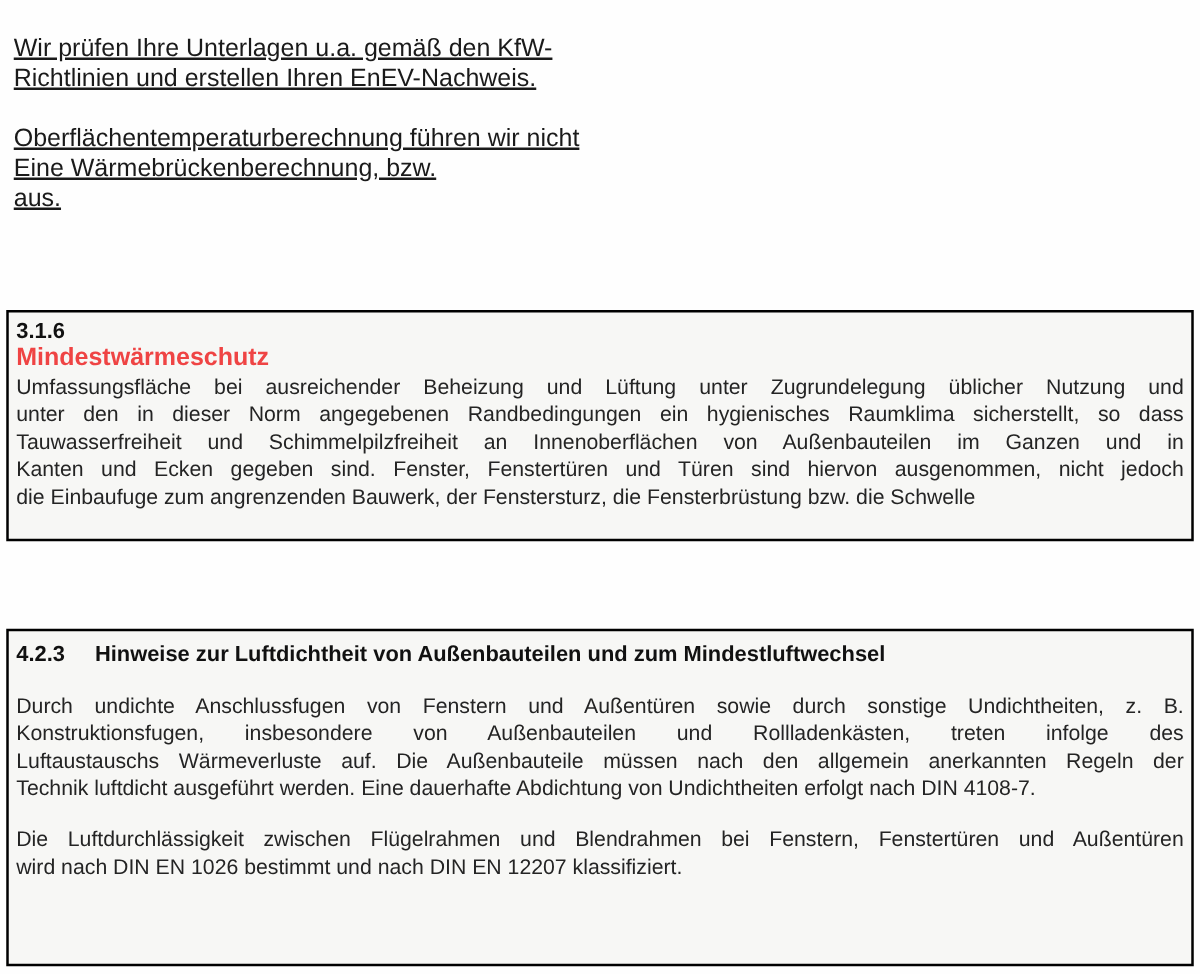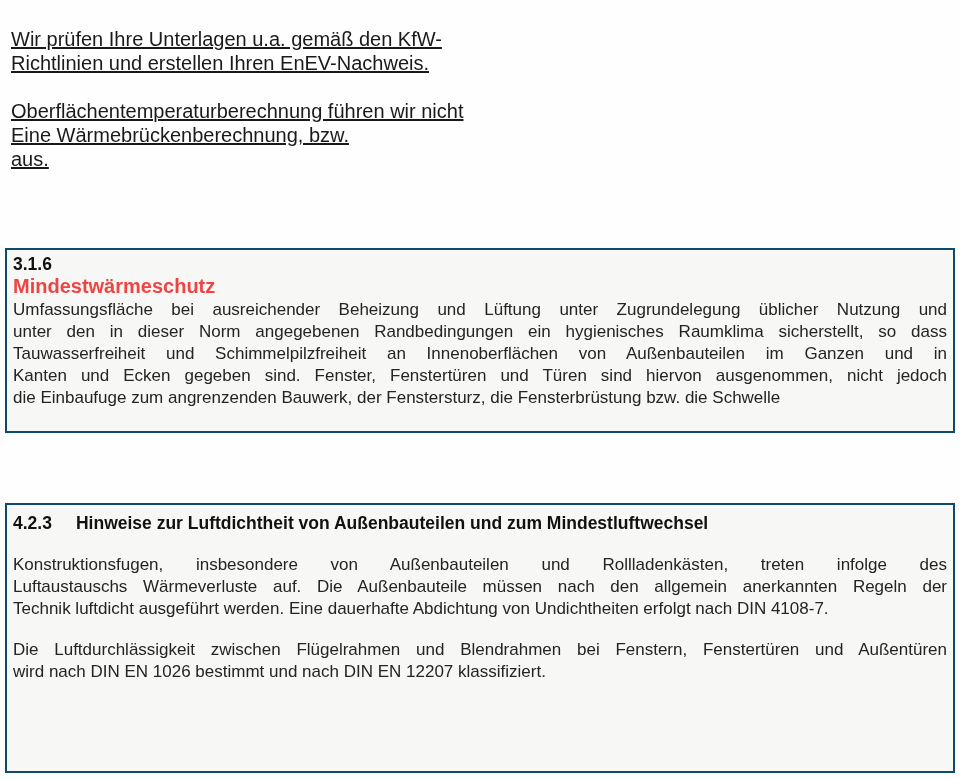--- a/index.html
+++ b/index.html
@@ -12,21 +12,21 @@
   
   .intro{
     position:absolute;left:11px;top:27px;width:500px;
     font-size:20px;line-height:24px;color:#1a1a1a;text-decoration:underline;
   }
   .intro .para{margin:0 0 24px 0;}
   .intro .line{white-space:nowrap;}
   
   .secbox{
     position:absolute;left:5px;width:950px;box-sizing:border-box;
-    border:2px solid #0c4a6e;
+    border:2px solid #000000;
     background:#f7f7f5;
     padding:3px 6px 10px 6px;
     color:#242424;
   }
   .secbox.first{top:248px;height:185px;}
   .secbox.second{top:503px;height:270px;}
   .sec-number{font-weight:bold;font-size:17.5px;line-height:22px;color:#111;}
   .sec-title{font-weight:bold;font-size:20px;line-height:22px;color:#ef4444;}
   .sec-header-inline{font-weight:bold;font-size:17.5px;line-height:24px;color:#111;margin-top:3px;}
   .sec-header-inline .num{display:inline-block;margin-right:24px;}
@@ -61,20 +61,21 @@
     <div class="jl">Kanten und Ecken gegeben sind. Fenster, Fenstertüren und Türen sind hiervon ausgenommen, nicht jedoch</div>
     <div class="ll">die Einbaufuge zum angrenzenden Bauwerk, der Fenstersturz, die Fensterbrüstung bzw. die Schwelle</div>
   </div>
 </div>
 
 <div class="secbox second">
   <div class="sec-header-inline">
     <span class="num">4.2.3</span><span>Hinweise zur Luftdichtheit von Außenbauteilen und zum Mindestluftwechsel</span>
   </div>
   <div class="bodytext gap-top">
+    <div class="jl">Durch undichte Anschlussfugen von Fenstern und Außentüren sowie durch sonstige Undichtheiten, z. B.</div>
     <div class="jl">Konstruktionsfugen, insbesondere von Außenbauteilen und Rollladenkästen, treten infolge des</div>
     <div class="jl">Luftaustauschs Wärmeverluste auf. Die Außenbauteile müssen nach den allgemein anerkannten Regeln der</div>
     <div class="ll">Technik luftdicht ausgeführt werden. Eine dauerhafte Abdichtung von Undichtheiten erfolgt nach DIN 4108-7.</div>
   </div>
   <div class="bodytext gap-top">
     <div class="jl">Die Luftdurchlässigkeit zwischen Flügelrahmen und Blendrahmen bei Fenstern, Fenstertüren und Außentüren</div>
     <div class="ll">wird nach DIN EN 1026 bestimmt und nach DIN EN 12207 klassifiziert.</div>
   </div>
 </div>
 

